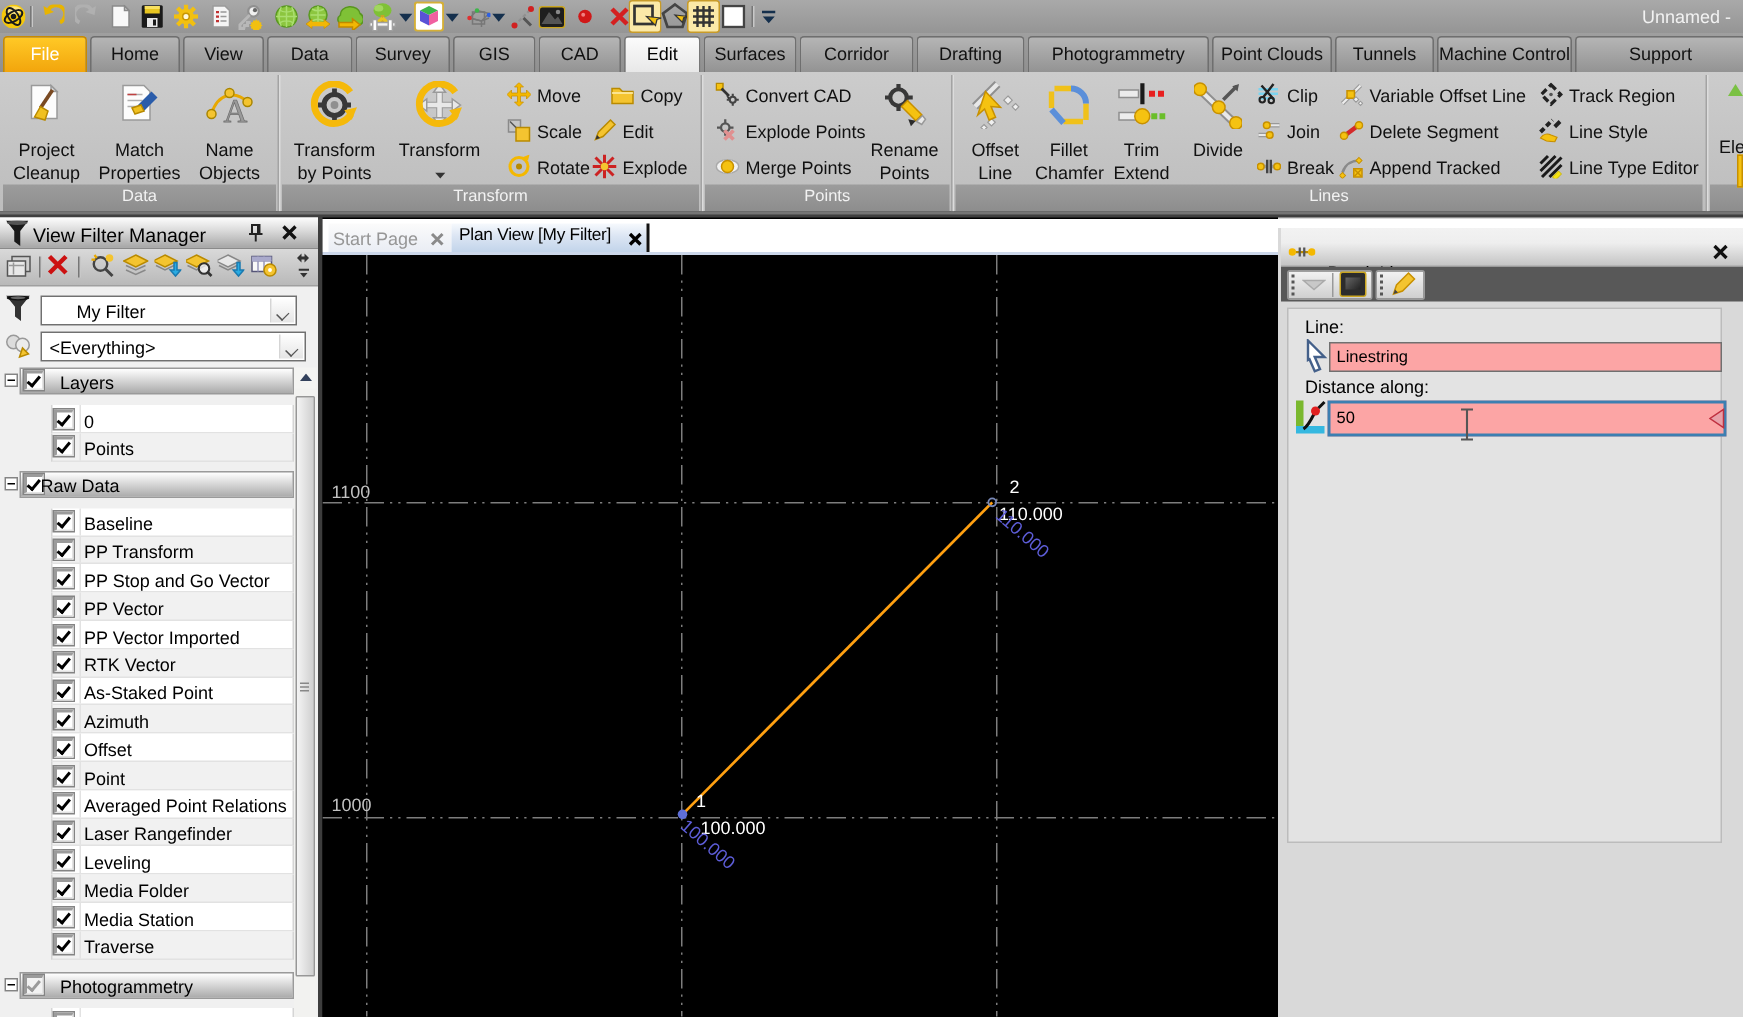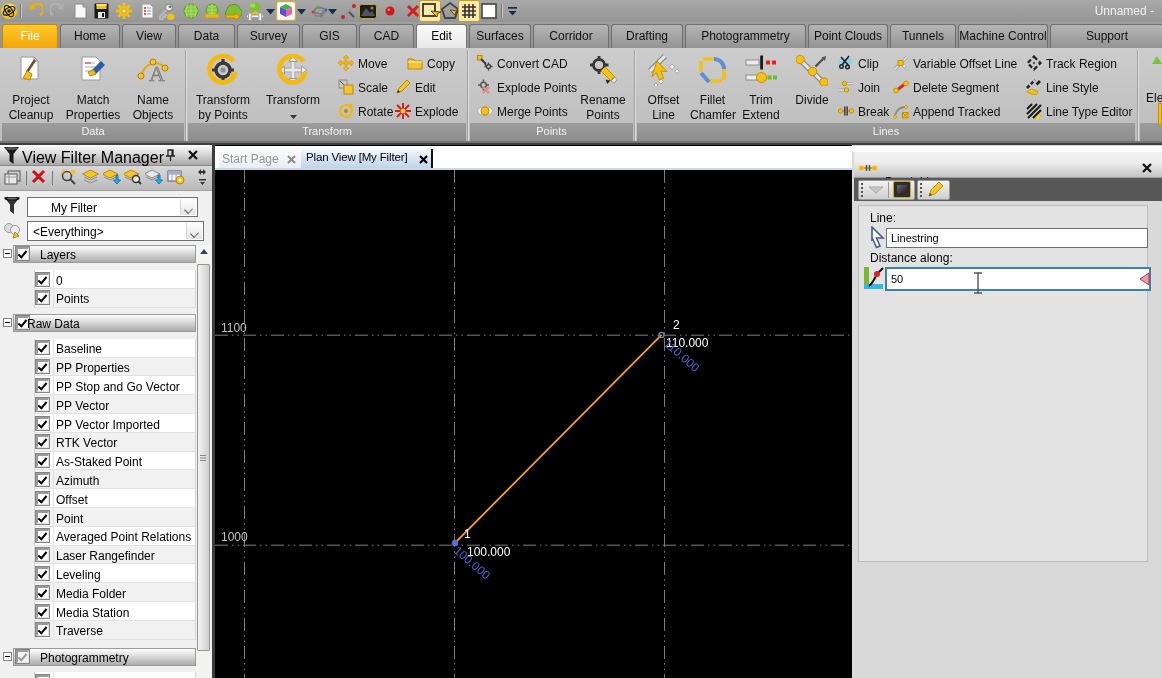--- a/index.html
+++ b/index.html
@@ -51,21 +51,21 @@
 #docarea { left:215px; top:145px; width:637px; height:533px; background:#000; }
 #tabbar { left:0; top:0.6px; width:637px; height:22.2px; background:#fff; }
 #docarea:before { content:""; position:absolute; left:0; top:22.8px; width:637px; height:2.5px; background:#ccd7ea; z-index:3; }
 #canvas { left:0; top:25.3px; width:636px; height:507.7px; background:#000; }
 
 
 #rightpanel { left:852px; top:145px; width:310px; height:533px; background:#d9d9d9; }
 #rp-header { left:2px; top:7.3px; width:308px; height:25.7px; background:linear-gradient(#f2f2f2,#eeeeee 40%,#c4c4c4); border-bottom:1px solid #9a9a9a; }
 #rp-toolbar { left:2px; top:33px; width:308px; height:23px; background:#585858; }
 #rp-content { left:6px; top:60px; width:290px; height:357px; background:#e3e3e3; border:1px solid #bcbcbc; }
-.input { position:absolute; background:#ffffff; border:1px solid #707070; font-size:11px; color:#000; }
+.input { position:absolute; background:#fca5a5; border:1px solid #707070; font-size:11px; color:#000; }
 </style>
 </head>
 <body>
 <div id="root">
   <div id="titlebar" class="abs">
     <svg class="abs" style="left:0.5px;top:3px;" width="16" height="16" viewBox="0 0 16 16">
         <circle cx="8" cy="8" r="8" fill="#f5c80a"></circle>
         <ellipse cx="8" cy="4" rx="5.5" ry="2.8" fill="#fce480"></ellipse>
         <ellipse cx="8" cy="8" rx="6.5" ry="3.2" fill="none" stroke="#1a1a1a" stroke-width="1.3" transform="rotate(-30 8 8)"></ellipse>
         <ellipse cx="8" cy="8" rx="6.5" ry="3.2" fill="none" stroke="#1a1a1a" stroke-width="1.3" transform="rotate(55 8 8)"></ellipse>
@@ -449,21 +449,21 @@
       </svg>
     <div class="abs" style="left:1158px;top:55px;width:4px;height:22px;background:#f5c211;border:1px solid #c79000;"></div>
   </div>
   <div id="ribbon-bottom" class="abs"></div>
   <div id="leftpanel" class="abs">
     <div id="lp-header" class="abs">
       <svg class="abs" style="left:4px;top:2px;" width="15" height="17" viewBox="0 0 15 17">
           <path d="M0 0h15l-5.5 7v10l-4-3V7z" fill="#1a1a1a"></path>
           <ellipse cx="7.5" cy="1.5" rx="7" ry="1.5" fill="#555"></ellipse>
         </svg>
-      <div class="abs" style="left:22px;top:4px;font-size:16px;color:#000;">View Filter Manager</div>
+      <div class="abs" style="left:22px;top:4px;font-size:13px;color:#000;">View Filter Manager</div>
       <svg class="abs" style="left:165px;top:4px;" width="11" height="13" viewBox="0 0 11 13">
           <path d="M3 1h5v6H3zM7 1v6M1 7h9M5.5 7v5" stroke="#222" fill="none" stroke-width="1.3"></path>
         </svg>
       <svg class="abs" style="left:188px;top:5px;" width="10" height="10" viewBox="0 0 10 10">
           <path d="M1 1l8 8M9 1L1 9" stroke="#111" stroke-width="2.2"></path>
         </svg>
     </div>
     <div id="lp-toolbar" class="abs">
       <svg class="abs" style="left:4px;top:4px;" width="17" height="16" viewBox="0 0 17 16">
           <rect x="4" y="1" width="12" height="10" fill="#cfcfcf" stroke="#555"></rect>
@@ -547,21 +547,21 @@
       <div class="treelbl" style="left:56px;top:47.3px;">Points</div>
       <div class="tree-hdr" style="top:69px;"></div>
       <div class="expander" style="top:73px;"></div>
       <div class="cb" style="left:16px;top:71px;"></div>
       <div class="treelbl" style="left:27px;top:72px;">Raw Data</div>
       <div class="tree-row" style="top:93.8px;background:#fff;"></div>
       <div class="cb" style="left:36px;top:96.3px;"></div>
       <div class="treelbl" style="left:56px;top:97.3px;">Baseline</div>
       <div class="tree-row" style="top:112.6px;background:#f1f1f1;"></div>
       <div class="cb" style="left:36px;top:115.1px;"></div>
-      <div class="treelbl" style="left:56px;top:116.1px;">PP Properties</div>
+      <div class="treelbl" style="left:56px;top:116.1px;">PP Transform</div>
       <div class="tree-row" style="top:131.4px;background:#fff;"></div>
       <div class="cb" style="left:36px;top:133.9px;"></div>
       <div class="treelbl" style="left:56px;top:134.9px;">PP Stop and Go Vector</div>
       <div class="tree-row" style="top:150.20000000000002px;background:#f1f1f1;"></div>
       <div class="cb" style="left:36px;top:152.70000000000002px;"></div>
       <div class="treelbl" style="left:56px;top:153.70000000000002px;">PP Vector</div>
       <div class="tree-row" style="top:169.00000000000003px;background:#fff;"></div>
       <div class="cb" style="left:36px;top:171.50000000000003px;"></div>
       <div class="treelbl" style="left:56px;top:172.50000000000003px;">PP Vector Imported</div>
       <div class="tree-row" style="top:187.80000000000004px;background:#f1f1f1;"></div>

